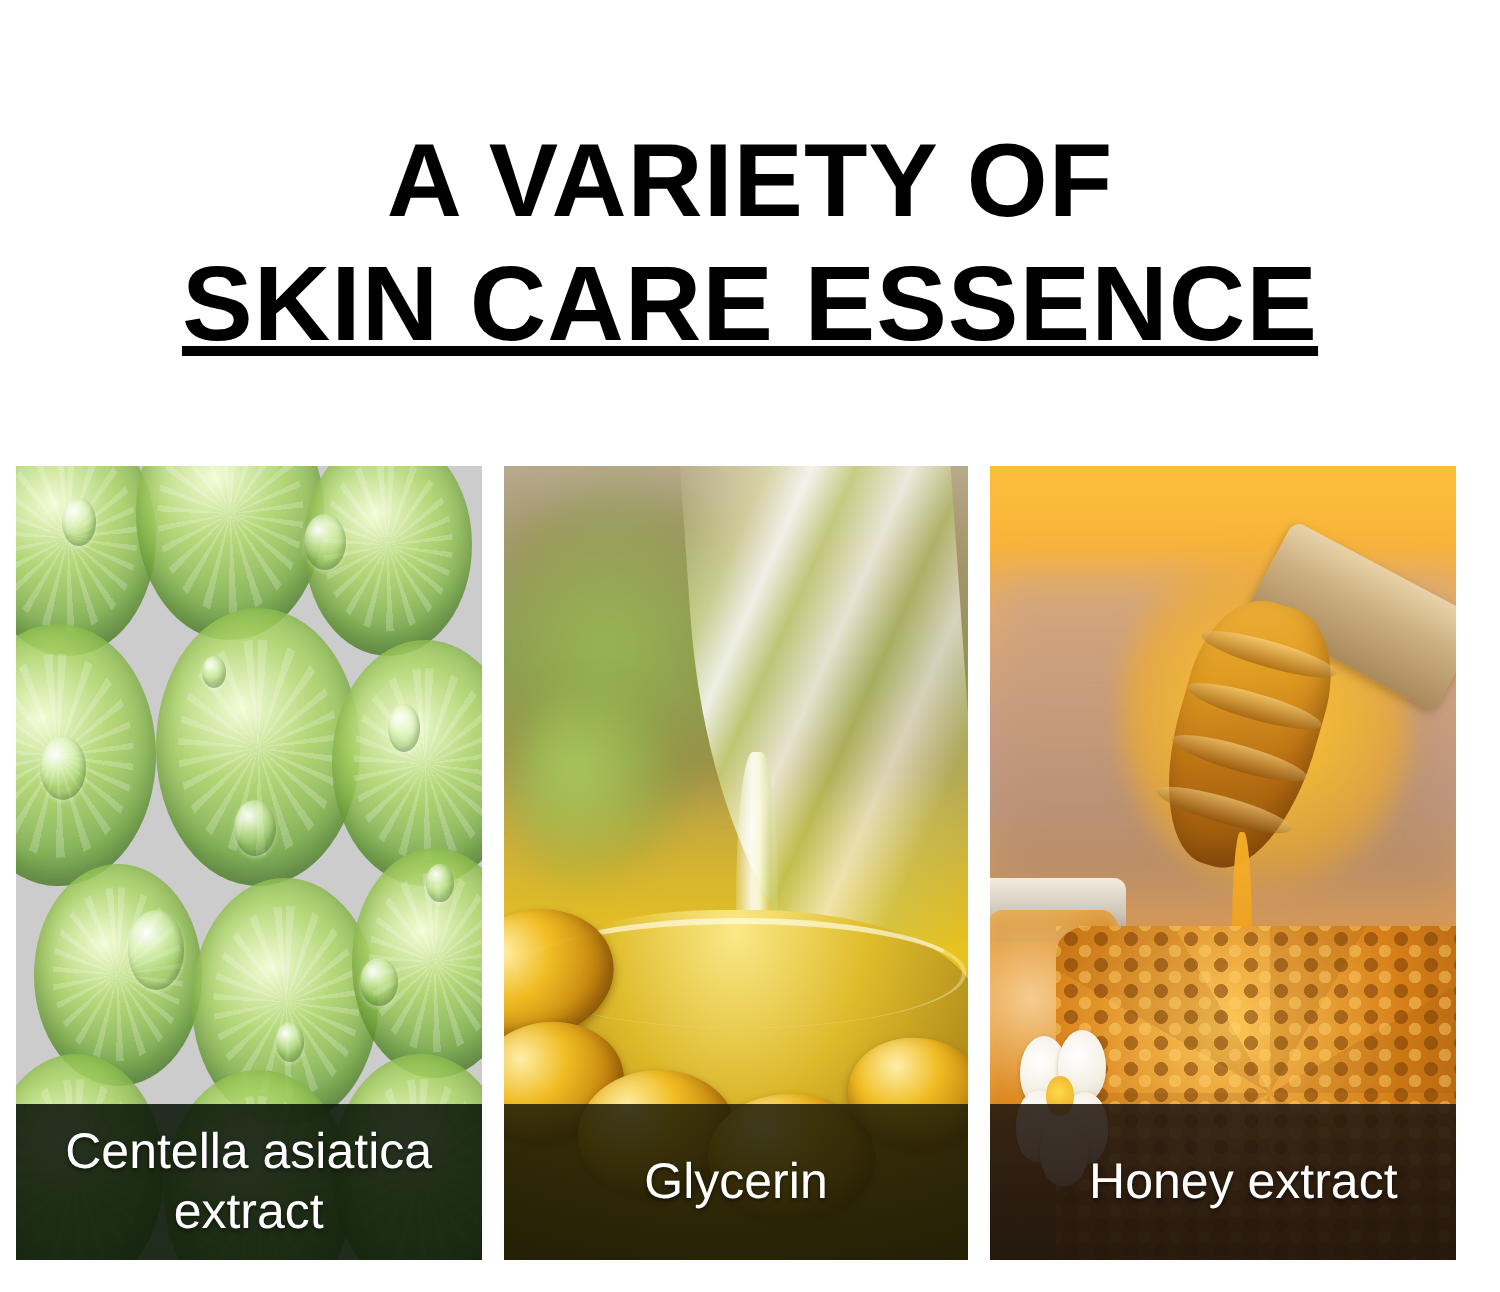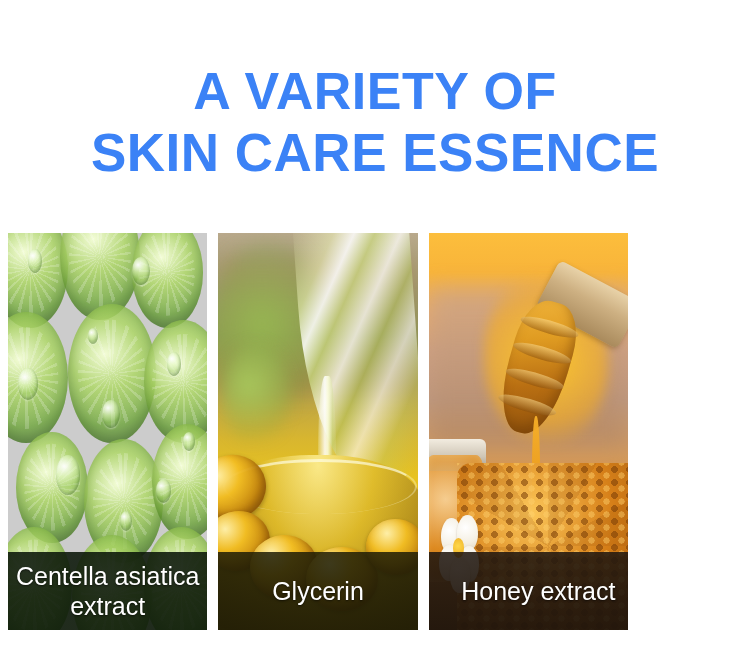--- a/index.html
+++ b/index.html
@@ -19,36 +19,36 @@
     overflow: hidden;
   }
 
   
   .headline {
     position: absolute;
     left: 0;
     top: 60px;
     width: 750px;
     text-align: center;
-    color: #3b82f6;
+    color: #000000;
     font-weight: bold;
     font-size: 52px;
     line-height: 62px;
     letter-spacing: 0.5px;
     font-family: "Liberation Sans", sans-serif;
   }
   .headline .line1 { display: block; }
-  .headline .line2 { display: block; font-size: 53px; }
+  .headline .line2 { display: block; font-size: 53px; text-decoration: underline; }
 
   
   .strip {
     position: absolute;
     left: 8px;
     top: 233px;
-    width: 620px;
+    width: 720px;
     height: 397px;
     display: flex;
     gap: 11px;
   }
   .panel {
     position: relative;
     flex: 1 1 0;
     height: 397px;
     overflow: hidden;
     background: #cccccc;

